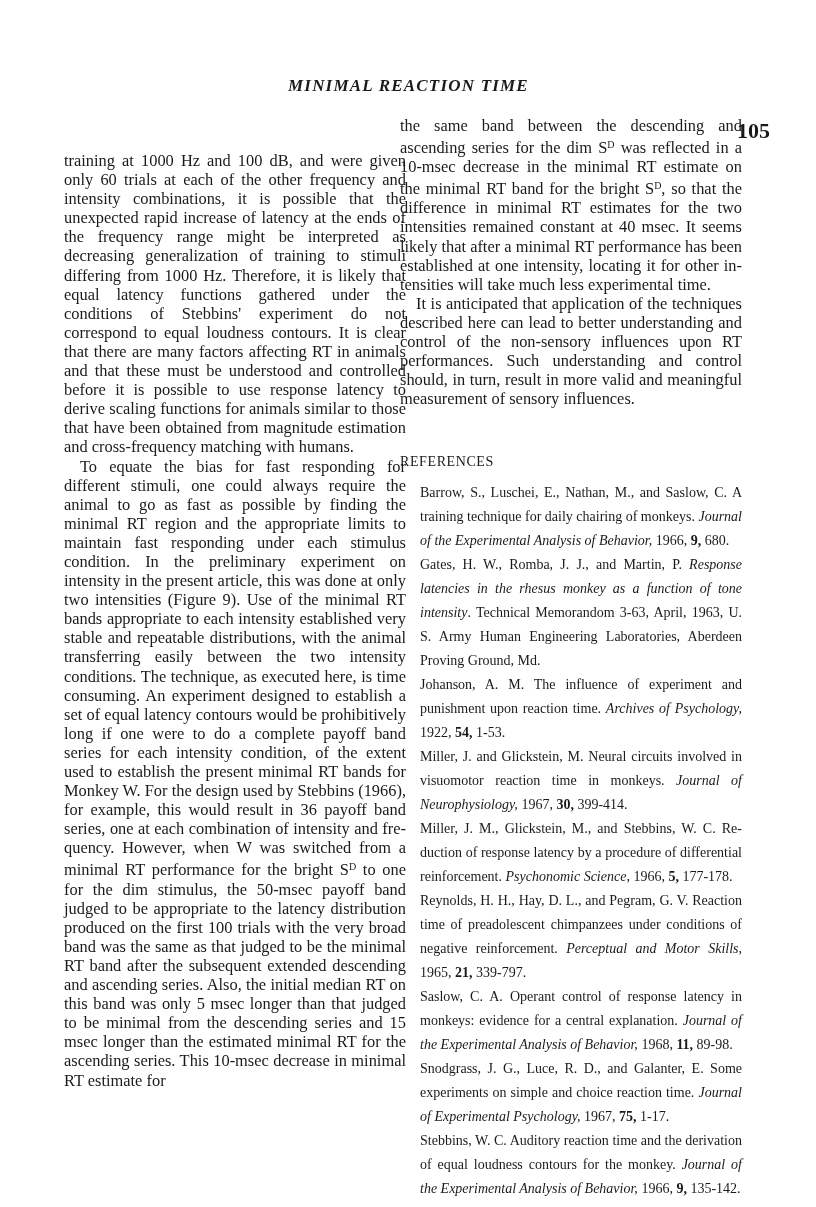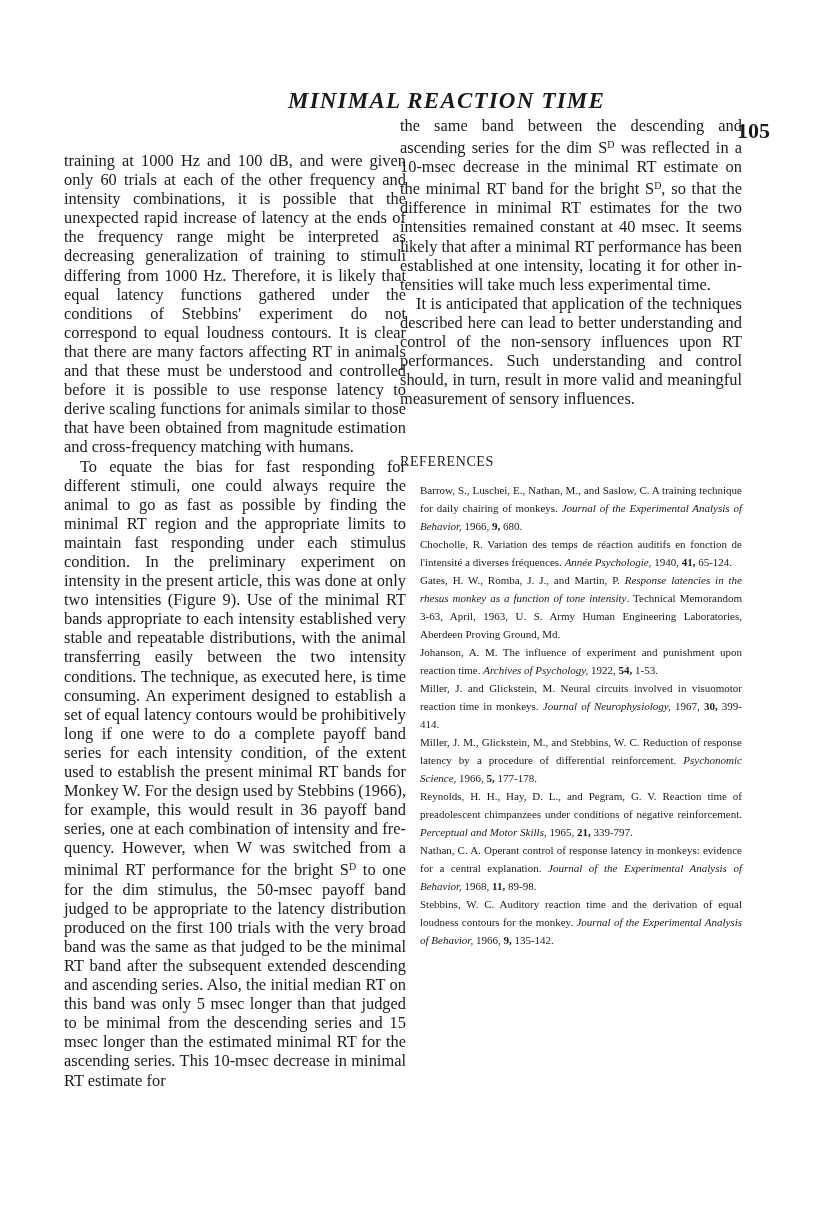--- a/index.html
+++ b/index.html
@@ -5,24 +5,24 @@
     html, body { margin: 0; padding: 0; background: #ffffff; }
     body {
       width: 816px; height: 1207px; position: relative; overflow: hidden;
       font-family: "DejaVu Serif", "Liberation Serif", serif;
       color: #1a1a1a;
     }
     .header {
       position: absolute; top: 76px; left: 288px; width: 482px; height: 24px;
     }
     .running-title {
-      position: absolute; left: 0; top: 12px;
+      position: absolute; left: 0; top: 0;
       font-family: "Liberation Serif", serif;
       font-style: italic; font-weight: bold;
-      font-size: 23px; letter-spacing: 1.2px;
+      font-size: 17px; letter-spacing: 1.2px;
     }
     .page-number {
       position: absolute; right: 0; top: 0;
       font-family: "Liberation Serif", serif;
       font-weight: bold; font-size: 22px; margin-top: 42px;
     }
     .col {
       position: absolute; top: 116px; width: 342px;
       font-family: "Liberation Serif", serif;
       font-size: 16.4px; line-height: 19.1px;
@@ -31,21 +31,21 @@
     .col-left { left: 64px; margin-top: 35px; }
     .col-right { left: 400px; }
     .col p { margin: 0; text-indent: 0; }
     .col p.indent { text-indent: 16px; }
     sup.sd { font-size: 10px; vertical-align: 5px; }
     .refs-heading {
       text-align: left; font-size: 14px; letter-spacing: 0.6px;
       margin-top: 44px; margin-bottom: 9px;
       font-family: "Liberation Serif", serif;
     }
-    .refs { font-size: 11px; line-height: 18px; }
+    .refs { font-size: 14px; line-height: 24px; }
     .ref {
       padding-left: 20px; text-indent: -20px; margin: 0 0 1.4px 0;
       text-align: justify;
     }
     .ref i { font-style: italic; }
     .ref b { font-weight: bold; }
   </style>
 </head>
 <body>
 
@@ -59,22 +59,22 @@
   <p class="indent"><span>To equate the bias for fast responding for different stimuli, one could always require the animal to go as fast as possible by finding the minimal RT region and the appropriate limits to maintain fast responding under each stim­ulus condition. In the preliminary experiment on intensity in the present article, this was done at only two intensities (Figure 9). Use of the minimal RT bands appropriate to each intensity established very stable and repeatable distributions, with the animal transferring easily between the two intensity conditions. The technique, as executed here, is time con­suming. An experiment designed to establish a set of equal latency contours would be pro­hibitively long if one were to do a complete payoff band series for each intensity condition, of the extent used to establish the present minimal RT bands for Monkey W. For the design used by Stebbins (1966), for example, this would result in 36 payoff band series, one at each combination of intensity and fre­quency. However, when W was switched from a minimal RT performance for the bright S</span><sup class="sd">D</sup><span> to one for the dim stimulus, the 50-msec payoff band judged to be appropriate to the latency distribution produced on the first 100 trials with the very broad band was the same as that judged to be the minimal RT band after the subsequent extended descending and ascending series. Also, the initial median RT on this band was only 5 msec longer than that judged to be minimal from the descending series and 15 msec longer than the estimated minimal RT for the ascending series. This 10-msec decrease in minimal RT estimate for</span></p>
 </div>
 
 <div class="col col-right">
   <p><span>the same band between the descending and ascending series for the dim S</span><sup class="sd">D</sup><span> was reflected in a 10-msec decrease in the minimal RT estimate on the minimal RT band for the bright S</span><sup class="sd">D</sup><span>, so that the difference in minimal RT estimates for the two intensities remained constant at 40 msec. It seems likely that after a minimal RT performance has been estab­lished at one intensity, locating it for other in­tensities will take much less experimental time.</span></p>
   <p class="indent">It is anticipated that application of the techniques described here can lead to better understanding and control of the non-sensory influences upon RT performances. Such un­derstanding and control should, in turn, result in more valid and meaningful measurement of sensory influences.</p>
 
   <div class="refs-heading">REFERENCES</div>
   <div class="refs">
     <p class="ref"><span>Barrow, S., Luschei, E., Nathan, M., and Saslow, C.</span><span> A training technique for daily chairing of monkeys. </span><i>Journal of the Experimental Analysis of Behavior,</i><span> 1966, </span><b>9,</b><span> 680.</span></p>
-    <p class="ref"><span>Chocholle, R.</span><span>  Variation des temps de réaction auditifs en fonction de l'intensité a diverses fréquences. </span><i>Année Psychologie,</i><span> 1940, </span><b>41,</b><span> 65-124.</span></p>
     <p class="ref"><span>Gates, H. W., Romba, J. J., and Martin, P.</span><span>  </span><i>Response latencies in the rhesus monkey as a function of tone intensity</i><span>. Technical Memorandom 3-63, April, 1963, U. S. Army Human Engineering Laboratories, Aberdeen Proving Ground, Md.</span><b></b><span></span></p>
     <p class="ref"><span>Johanson, A. M.</span><span>  The influence of experiment and punishment upon reaction time. </span><i>Archives of Psy­chology,</i><span> 1922, </span><b>54,</b><span> 1-53.</span></p>
     <p class="ref"><span>Miller, J. and Glickstein, M.</span><span>  Neural circuits involved in visuomotor reaction time in monkeys. </span><i>Journal of Neurophysiology,</i><span> 1967, </span><b>30,</b><span> 399-414.</span></p>
     <p class="ref"><span>Miller, J. M., Glickstein, M., and Stebbins, W. C.</span><span>  Re­duction of response latency by a procedure of differential reinforcement. </span><i>Psychonomic Science,</i><span> 1966, </span><b>5,</b><span> 177-178.</span></p>
     <p class="ref"><span>Reynolds, H. H., Hay, D. L., and Pegram, G. V.</span><span>  Re­action time of preadolescent chimpanzees under conditions of negative reinforcement. </span><i>Perceptual and Motor Skills,</i><span> 1965, </span><b>21,</b><span> 339-797.</span></p>
-    <p class="ref"><span>Nathan, C. A.</span><span>  Operant control of response latency in monkeys: evidence for a central explanation. </span><i>Jour­nal of the Experimental Analysis of Behavior,</i><span> 1968, </span><b>11,</b><span> 89-98.</span></p>
+    <p class="ref"><span>Saslow, C. A.</span><span>  Operant control of response latency in monkeys: evidence for a central explanation. </span><i>Jour­nal of the Experimental Analysis of Behavior,</i><span> 1968, </span><b>11,</b><span> 89-98.</span></p>
+    <p class="ref"><span>Snodgrass, J. G., Luce, R. D., and Galanter, E.</span><span>  Some experiments on simple and choice reaction time. </span><i>Journal of Experimental Psychology,</i><span> 1967, </span><b>75,</b><span> 1-17.</span></p>
     <p class="ref"><span>Stebbins, W. C.</span><span>  Auditory reaction time and the derivation of equal loudness contours for the mon­key. </span><i>Journal of the Experimental Analysis of Be­havior,</i><span> 1966, </span><b>9,</b><span> 135-142.</span></p>
   </div>
 </div>
 
 </body></html>

